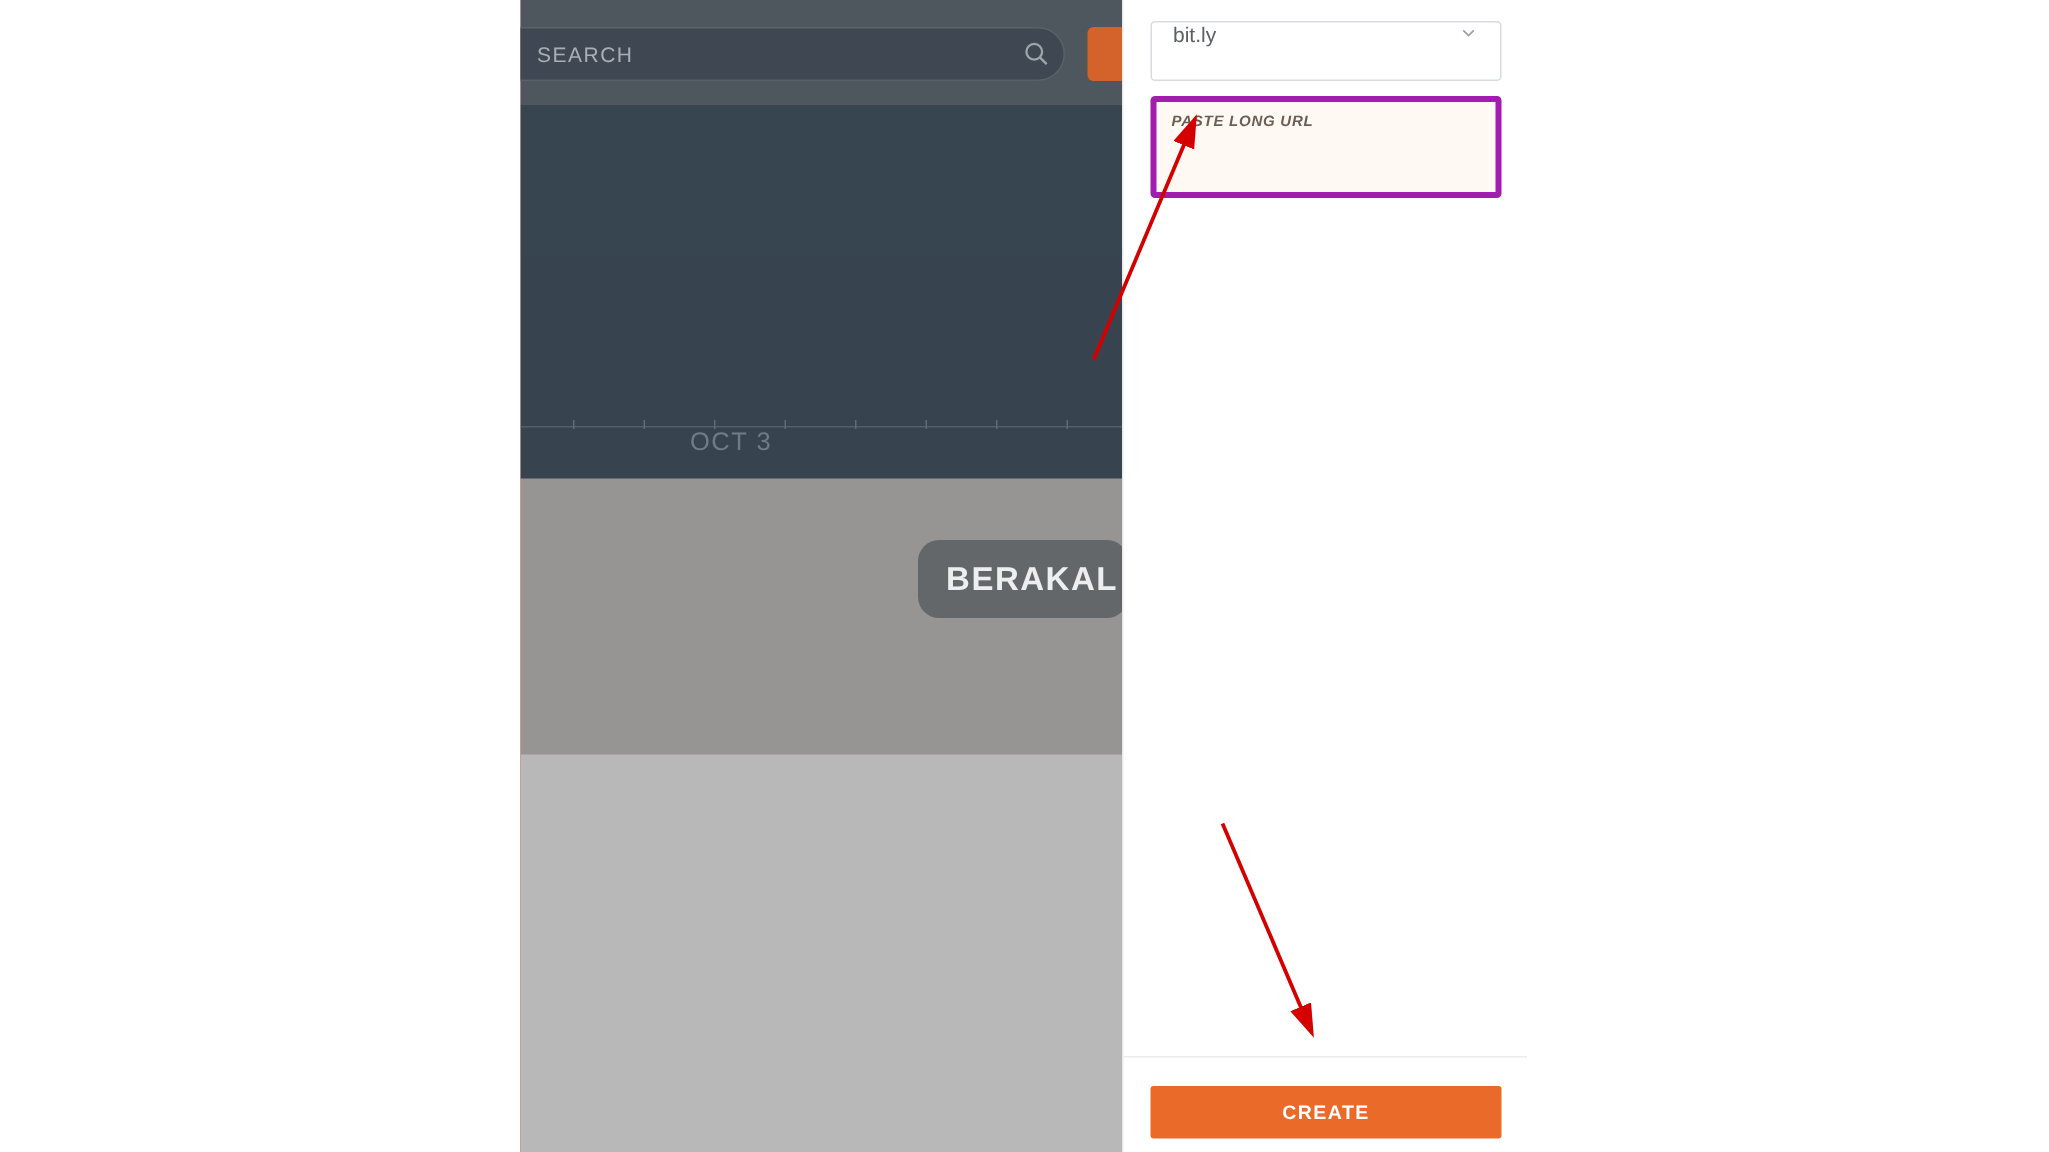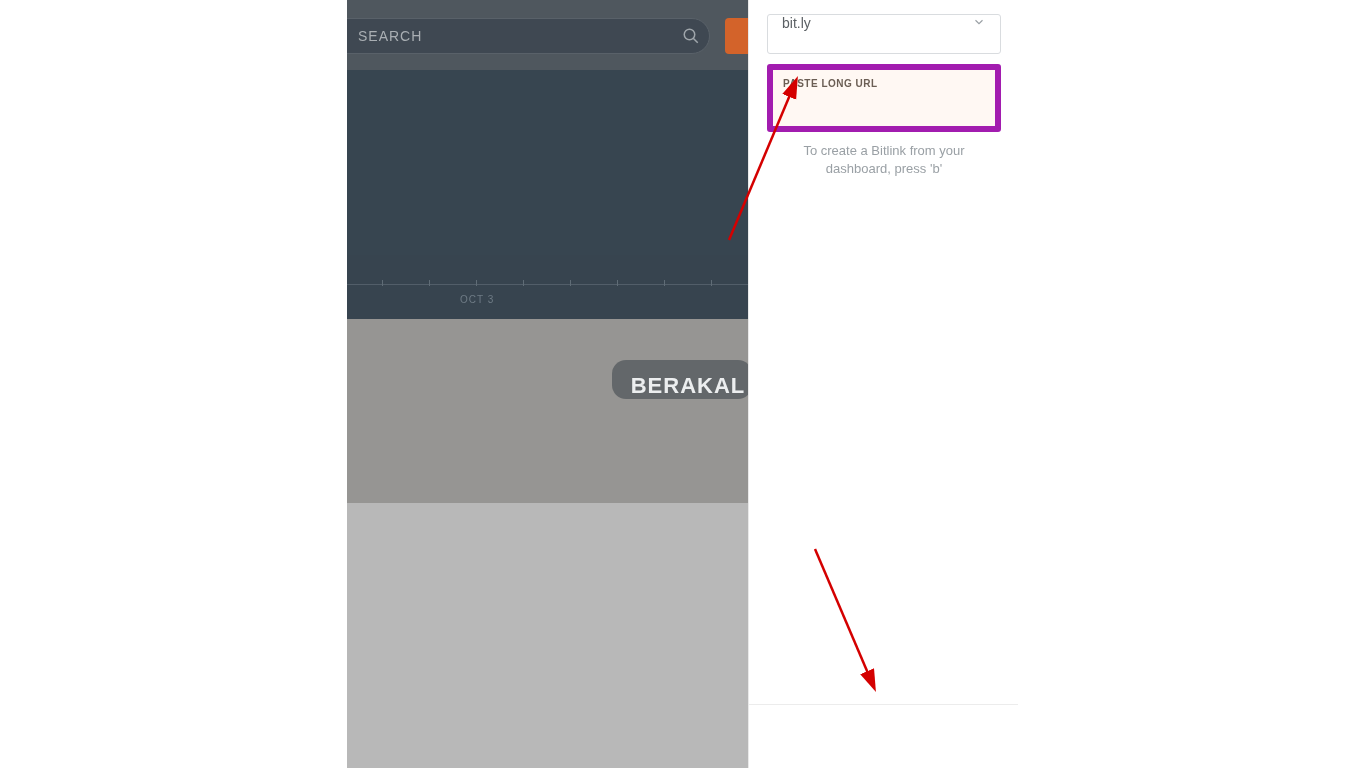--- a/index.html
+++ b/index.html
@@ -79,21 +79,21 @@
     background:#32404c;
     opacity:.95;
   }
   .chart-baseline {
     position:absolute; left:0; right:0; bottom:34px; height:1px; background:#4f5c67;
   }
   .chart-ticks { position:absolute; left:0; right:0; bottom:33px; height:8px; }
   .tick { position:absolute; bottom:0; width:1px; height:6px; background:#5d6a75; }
   .chart-month {
     position:absolute; bottom:14px; left:113px;
-    color:#6d7a85; font-size:10px; letter-spacing:1px;
+    color:#6d7a85; font-size:17px; letter-spacing:1px;
   }
 
   .content-band {
     position:absolute; left:0; top:319px; width:100%; height:184px;
     background:#bfbfbf;
     display:flex; align-items:flex-start;
   }
   .whatsapp-text {
     position:absolute; left:0; top:66px;
     font-size:26px; color:#4a4e52;
@@ -101,24 +101,24 @@
     white-space:nowrap;
   }
   .lower-band {
     position:absolute; left:0; top:503px; width:100%; height:265px;
     background:#b8b8b8;
   }
 
   .watermark {
     position:absolute;
     left:265px; top:360px;
-    width:140px; height:39px;
+    width:140px; height:52px;
     background:rgba(90,95,99,0.85);
     border-radius:14px;
-    display:flex; align-items:flex-end; justify-content:center;
+    display:flex; align-items:center; justify-content:center;
     color:#eceeef;
     font-weight:700;
     font-size:22px;
     letter-spacing:1px;
     padding-left:12px;
   }
 
   
   .panel {
     position:absolute;
@@ -136,24 +136,25 @@
     display:flex; justify-content:space-between;
     padding:0 14px;
     color:#5b6064;
     font-size:14px;
     background:#fff;
   }
   .url-box {
     position:absolute;
     left:18px; top:64px;
     width:234px; height:68px;
-    border:6px solid #a21caf;
+    border:4px solid #a21caf;
     border-radius:3px;
     background:#fff8f3;
     padding:8px 10px;
+    font-style:italic;
   }
   .url-label {
     font-size:10px;
     letter-spacing:0.5px;
     color:#6b5e54;
     font-weight:700;
   }
   .hint {
     position:absolute;
     left:18px; top:142px;
@@ -233,27 +234,24 @@
         <svg width="14" height="14" viewBox="0 0 24 24" fill="none" stroke="#9aa0a5" stroke-width="2">
           <polyline points="6 9 12 15 18 9"></polyline>
         </svg>
       </span>
     </div>
 
     <div class="url-box">
       <div class="url-label">PASTE LONG URL</div>
     </div>
 
-    <div class="hint">
-      <span>To create a Bitlink from your</span><br>
-      <span>dashboard, press 'b'</span>
-    </div>
 
     <div class="panel-divider"></div>
 
+    <button class="create-btn">CREATE</button>
   </div>
 
   <div class="arrow" style="left:370px; top:75px; width:90px; height:170px;">
     <svg width="90" height="170">
       <defs>
         <marker id="ah1" markerWidth="10" markerHeight="10" refX="6" refY="3" orient="auto">
           <path d="M0,0 L0,6 L9,3 z" fill="#d40000"></path>
         </marker>
       </defs>
       <line x1="12" y1="165" x2="78" y2="8" stroke="#d40000" stroke-width="2.5" marker-end="url(#ah1)"></line>

